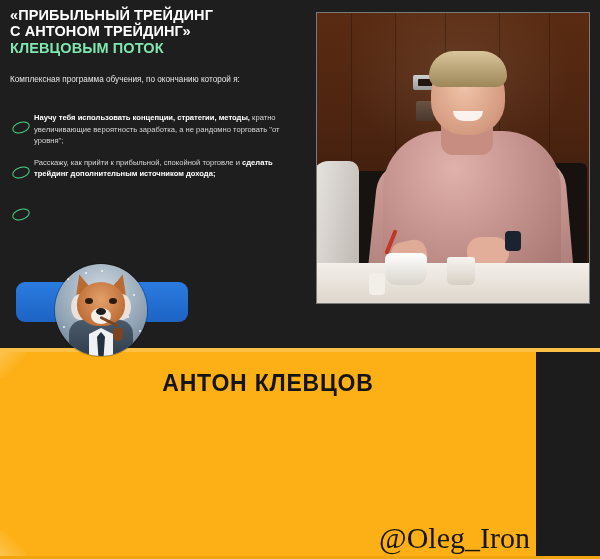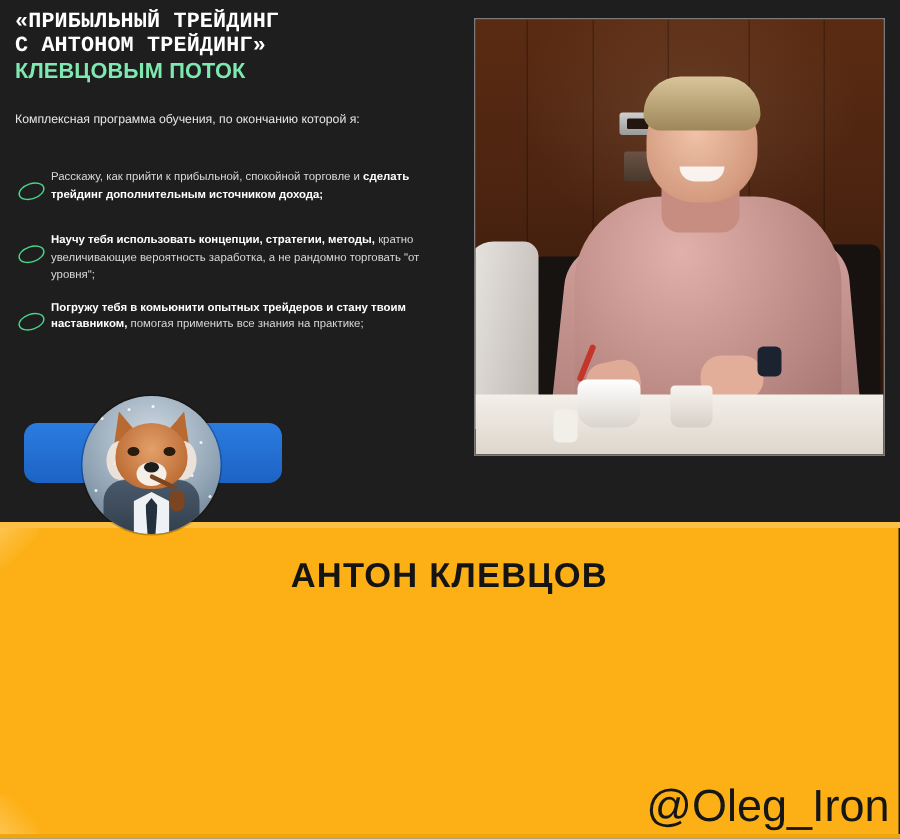--- a/index.html
+++ b/index.html
@@ -39,21 +39,20 @@
     width: 290px;
   }
   .headline .l1, .headline .l2 {
     display: block;
     color: #ffffff;
     font-weight: 800;
     font-size: 14.5px;
     letter-spacing: 0.1px;
     line-height: 15.5px;
     white-space: nowrap;
-    font-family: Liberation Mono, monospace;
   }
   .headline .l3 {
     display: block;
     color: #7ee8b0;
     font-weight: 800;
     font-size: 14.5px;
     letter-spacing: 0.1px;
     line-height: 16px;
     margin-top: 1px;
     white-space: nowrap;
@@ -297,21 +296,21 @@
     height: 40px;
     background: linear-gradient(180deg,#2b7ce0,#1d63c4);
     border-radius: 9px;
   }
 
   
   .yellow {
     position: absolute;
     left: 0;
     top: 348px;
-    width: 599px;
+    width: 536px;
     height: 211px;
     background: #fcb016;
   }
   .yellow-top-sheen {
     position: absolute;
     left: 0; top: 0;
     width: 600px; height: 4px;
     background: #fdc046;
   }
   .yellow-bottom-sheen {
@@ -354,21 +353,21 @@
     font-size: 30px;
     line-height: 38px;
     white-space: pre-line;
   }
 
   .handle {
     position: absolute;
     right: 6px;
     bottom: 4px;
     color: #161616;
-    font-family: Liberation Sans, sans-serif;
+    font-family: Liberation Serif, serif;
     font-size: 30px;
     line-height: 34px;
   }
 
   .watermark {
     position: absolute;
     left: 0; right: 0;
     top: 93px;
     text-align: center;
     color: rgba(120,100,40,0.45);
@@ -499,35 +498,34 @@
       </div>
 
       <div class="subhead">Комплексная программа обучения, по окончанию которой я:</div>
 
       <div class="bullets">
 
         <div class="bullet">
           <span class="bullet-mark">
               <span class="ellipse"></span>
             </span>
-          <span class="bullet-text"><span>Расскажу, как прийти к прибыльной, спокойной торговле и </span><b>сделать трейдинг дополнительным источником дохода;</b></span>
+          <span class="bullet-text"><b>Научу тебя использовать концепции, стратегии, методы,</b><span> кратно увеличивающие вероятность заработка, а не рандомно торговать "от уровня";</span></span>
         </div>
 
         <div class="bullet">
           <span class="bullet-mark">
               <span class="ellipse"></span>
             </span>
-          <span class="bullet-text"><b>Научу тебя использовать концепции, стратегии, методы,</b><span> кратно увеличивающие вероятность заработка, а не рандомно торговать "от уровня";</span></span>
+          <span class="bullet-text"><span>Расскажу, как прийти к прибыльной, спокойной торговле и </span><b>сделать трейдинг дополнительным источником дохода;</b></span>
         </div>
 
         <div class="bullet">
           <span class="bullet-mark">
               <span class="ellipse"></span>
             </span>
-          <span class="bullet-text"><b>Погружу тебя в комьюнити опытных трейдеров и стану твоим наставником,</b><span> помогая применить все знания на практике;</span></span>
         </div>
 
       </div>
     </div>
 
     <div class="photo-frame">
       <div class="photo">
         <span class="wood-stripe" style="left:34px"></span>
         <span class="wood-stripe" style="left:78px"></span>
         <span class="wood-stripe" style="left:128px"></span>

